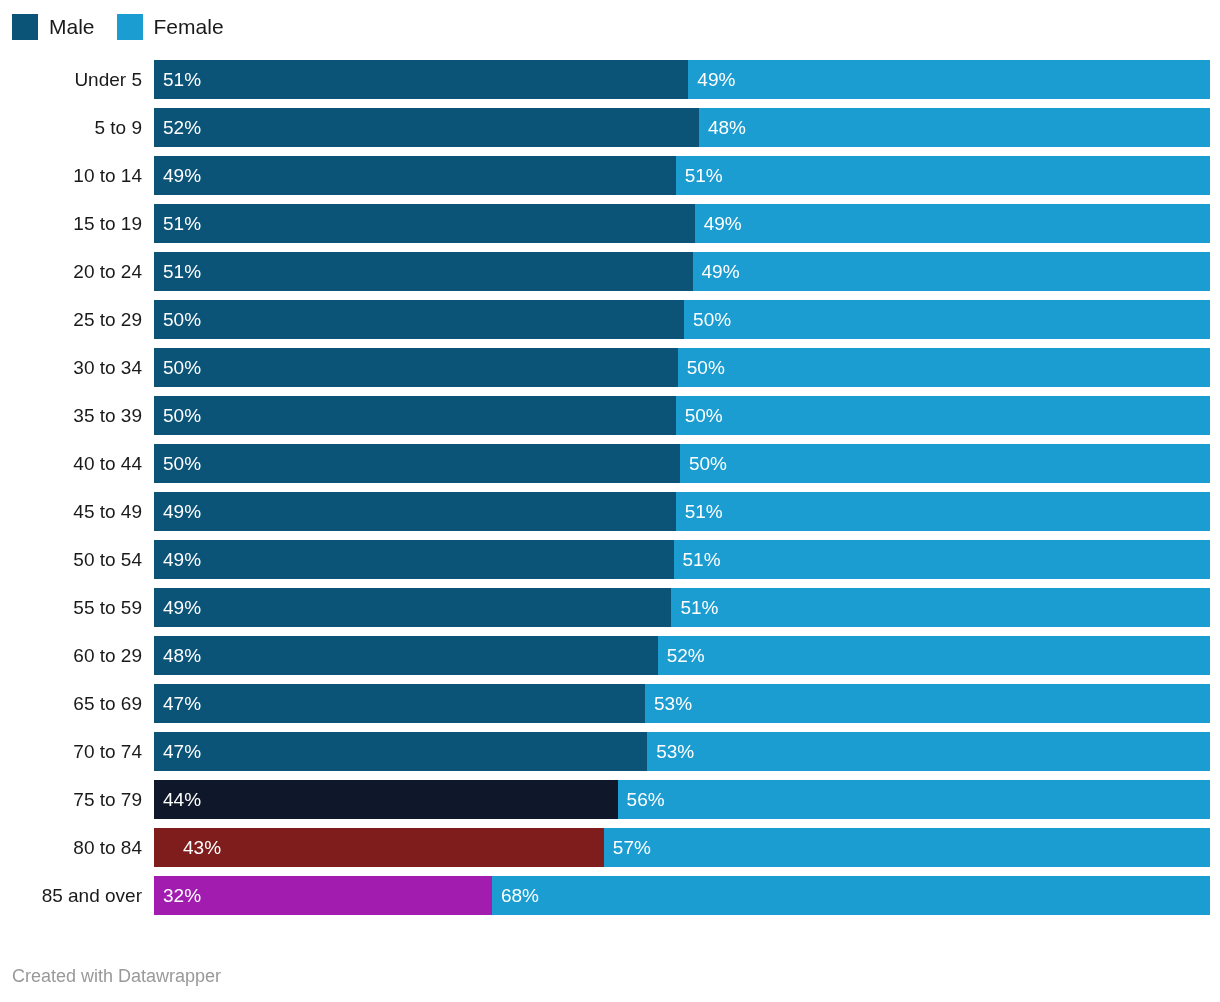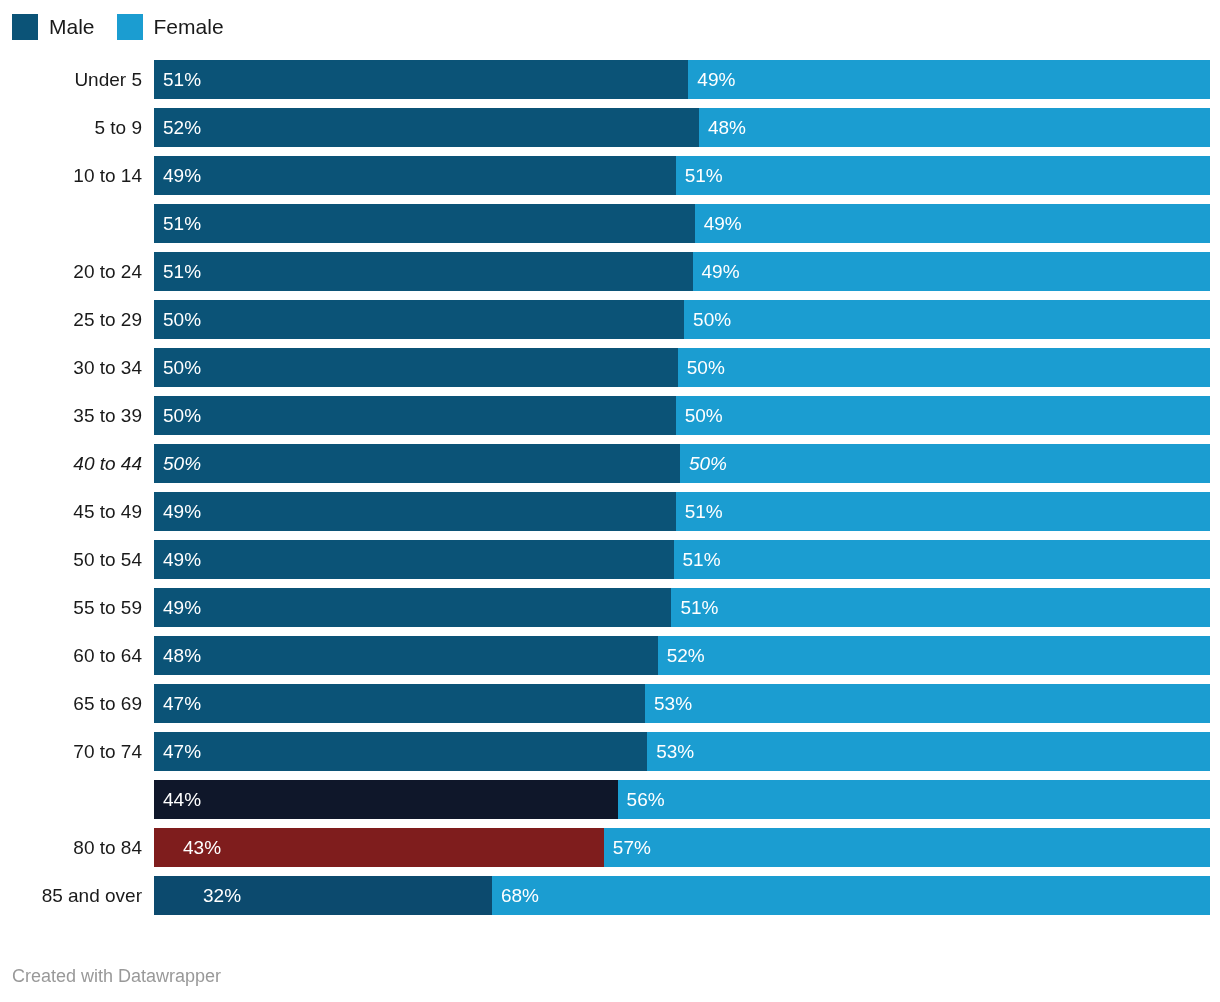--- a/index.html
+++ b/index.html
@@ -146,20 +146,21 @@
       <div class="bar-track">
         <div class="seg" style="width: 49.4%; background: rgb(11, 83, 119);">
           <span class="seg-value">49%</span>
         </div>
         <div class="seg" style="width: 50.6%; background: rgb(27, 157, 209);">
           <span class="seg-value">51%</span>
         </div>
       </div>
     </div>
     <div class="row" style="top: 144px;">
+      <div class="row-label">15 to 19</div>
       <div class="bar-track">
         <div class="seg" style="width: 51.2%; background: rgb(11, 83, 119);">
           <span class="seg-value">51%</span>
         </div>
         <div class="seg" style="width: 48.8%; background: rgb(27, 157, 209);">
           <span class="seg-value">49%</span>
         </div>
       </div>
     </div>
     <div class="row" style="top: 192px;">
@@ -199,21 +200,21 @@
       <div class="row-label">35 to 39</div>
       <div class="bar-track">
         <div class="seg" style="width: 49.4%; background: rgb(11, 83, 119);">
           <span class="seg-value">50%</span>
         </div>
         <div class="seg" style="width: 50.6%; background: rgb(27, 157, 209);">
           <span class="seg-value">50%</span>
         </div>
       </div>
     </div>
-    <div class="row" style="top: 384px; font-style: italic;">
+    <div class="row" style="top: 384px;">
       <div class="row-label">40 to 44</div>
       <div class="bar-track">
         <div class="seg" style="width: 49.8%; background: rgb(11, 83, 119);">
           <span class="seg-value">50%</span>
         </div>
         <div class="seg" style="width: 50.2%; background: rgb(27, 157, 209);">
           <span class="seg-value">50%</span>
         </div>
       </div>
     </div>
@@ -244,21 +245,21 @@
       <div class="bar-track">
         <div class="seg" style="width: 49%; background: rgb(11, 83, 119);">
           <span class="seg-value">49%</span>
         </div>
         <div class="seg" style="width: 51%; background: rgb(27, 157, 209);">
           <span class="seg-value">51%</span>
         </div>
       </div>
     </div>
     <div class="row" style="top: 576px;">
-      <div class="row-label">60 to 64</div>
+      <div class="row-label">60 to 29</div>
       <div class="bar-track">
         <div class="seg" style="width: 47.7%; background: rgb(11, 83, 119);">
           <span class="seg-value">48%</span>
         </div>
         <div class="seg" style="width: 52.3%; background: rgb(27, 157, 209);">
           <span class="seg-value">52%</span>
         </div>
       </div>
     </div>
     <div class="row" style="top: 624px;">
@@ -277,20 +278,21 @@
       <div class="bar-track">
         <div class="seg" style="width: 46.7%; background: rgb(11, 83, 119);">
           <span class="seg-value">47%</span>
         </div>
         <div class="seg" style="width: 53.3%; background: rgb(27, 157, 209);">
           <span class="seg-value">53%</span>
         </div>
       </div>
     </div>
     <div class="row" style="top: 720px;">
+      <div class="row-label">75 to 79</div>
       <div class="bar-track">
         <div class="seg" style="width: 43.9%; background: #0f172a;">
           <span class="seg-value">44%</span>
         </div>
         <div class="seg" style="width: 56.1%; background: rgb(27, 157, 209);">
           <span class="seg-value">56%</span>
         </div>
       </div>
     </div>
     <div class="row" style="top: 768px; border-radius: 9px;">
@@ -300,21 +302,21 @@
           <span class="seg-value">43%</span>
         </div>
         <div class="seg" style="width: 57.4%; background: rgb(27, 157, 209);">
           <span class="seg-value">57%</span>
         </div>
       </div>
     </div>
     <div class="row" style="top: 816px;">
       <div class="row-label">85 and over</div>
       <div class="bar-track">
-        <div class="seg" style="width: 32%; background: #0c4a6e; padding-left: 40px;">
+        <div class="seg" style="width: 32%; background: #a21caf;">
           <span class="seg-value">32%</span>
         </div>
         <div class="seg" style="width: 68%; background: rgb(27, 157, 209);">
           <span class="seg-value">68%</span>
         </div>
       </div>
     </div>
   </div>
 
 <div class="footer">Created with Datawrapper</div>

